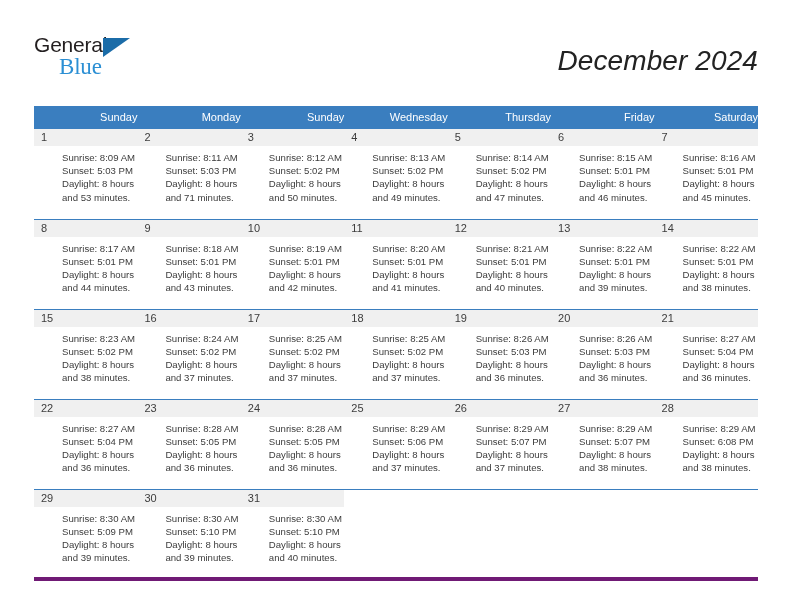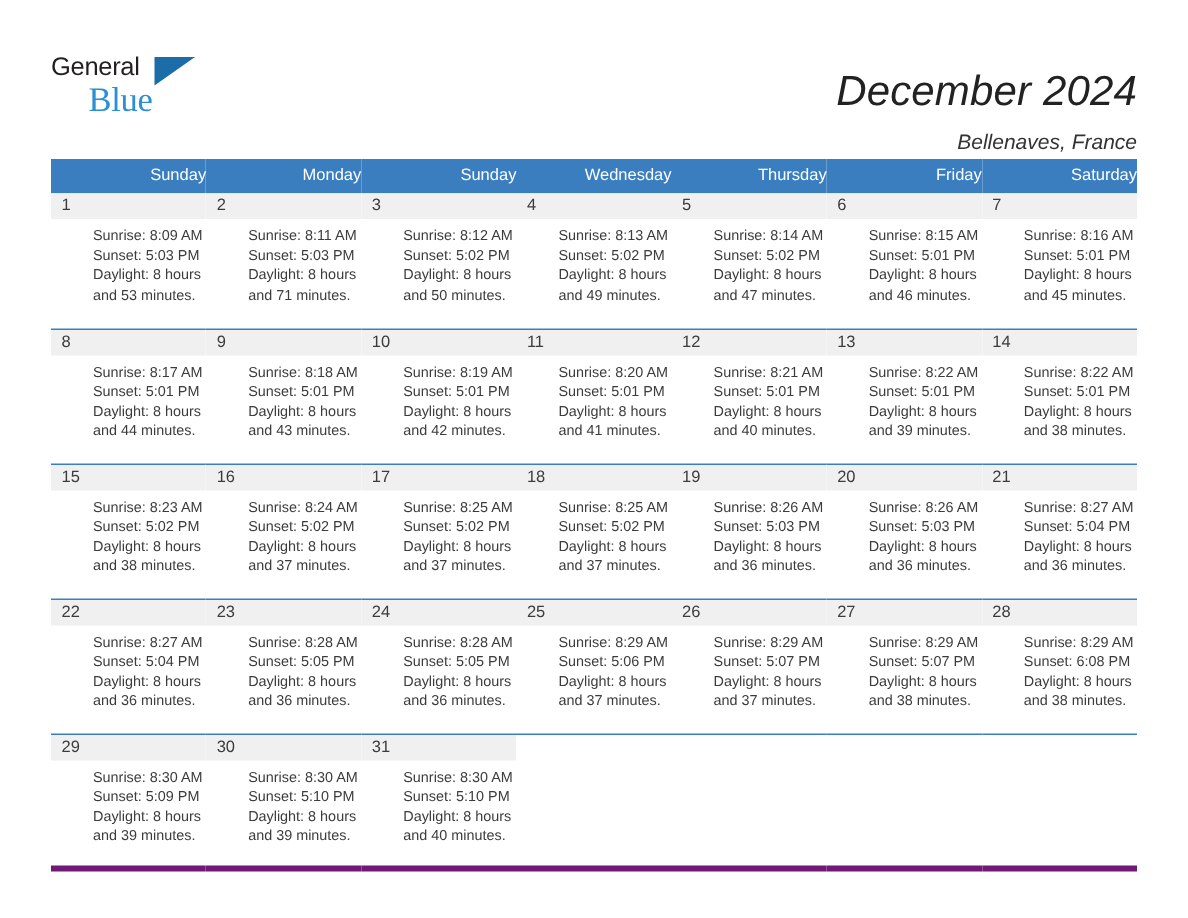--- a/index.html
+++ b/index.html
@@ -34,21 +34,21 @@
     position: absolute;
     left: 34px;
     top: 33px;
     width: 130px;
     height: 50px;
   }
   .logo-general {
     position: absolute;
     left: 0;
     top: 0;
-    font-size: 17px;
+    font-size: 21px;
     color: #231f20;
     letter-spacing: -0.2px;
     line-height: 24px;
   }
   .logo-triangle {
     position: absolute;
     left: 69px;
     top: 5px;
     width: 0;
     height: 0;
@@ -151,21 +151,20 @@
   <div class="header">
 
     <div class="logo">
       <span class="logo-general">General</span>
       <span class="logo-triangle"></span>
       <span class="logo-blue">Blue</span>
     </div>
 
     <div class="title-block">
       <div class="cal-title">December 2024</div>
-      <div class="cal-subtitle">Bellenaves, France</div>
     </div>
 
   </div>
 
   <table class="calendar">
     <thead>
       <tr>
         <th>Sunday</th>
         <th>Monday</th>
         <th>Sunday</th>

